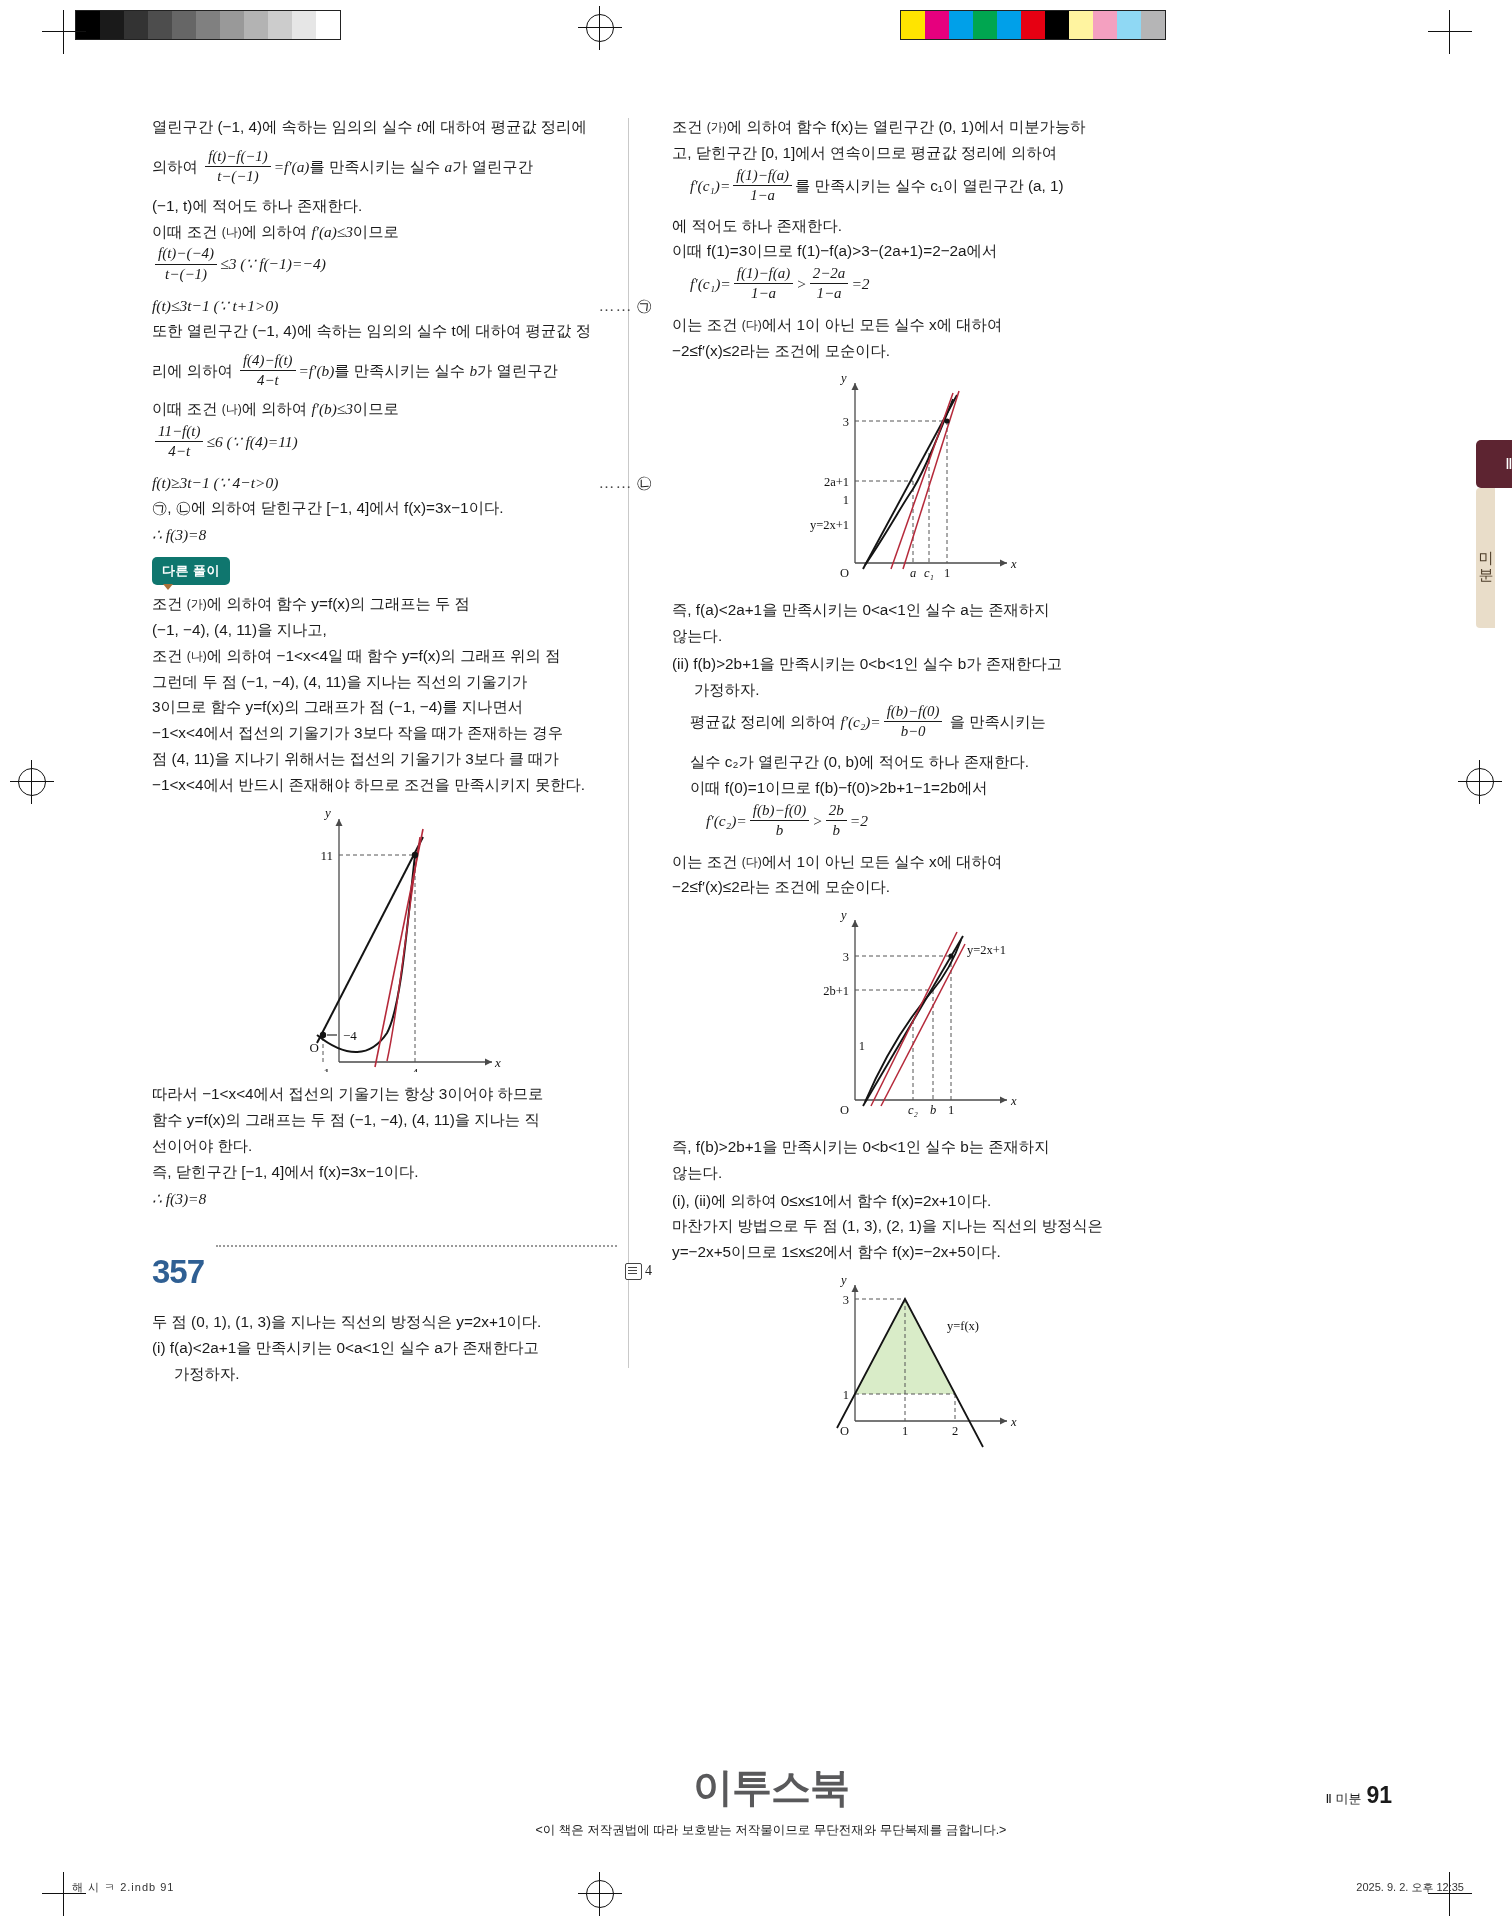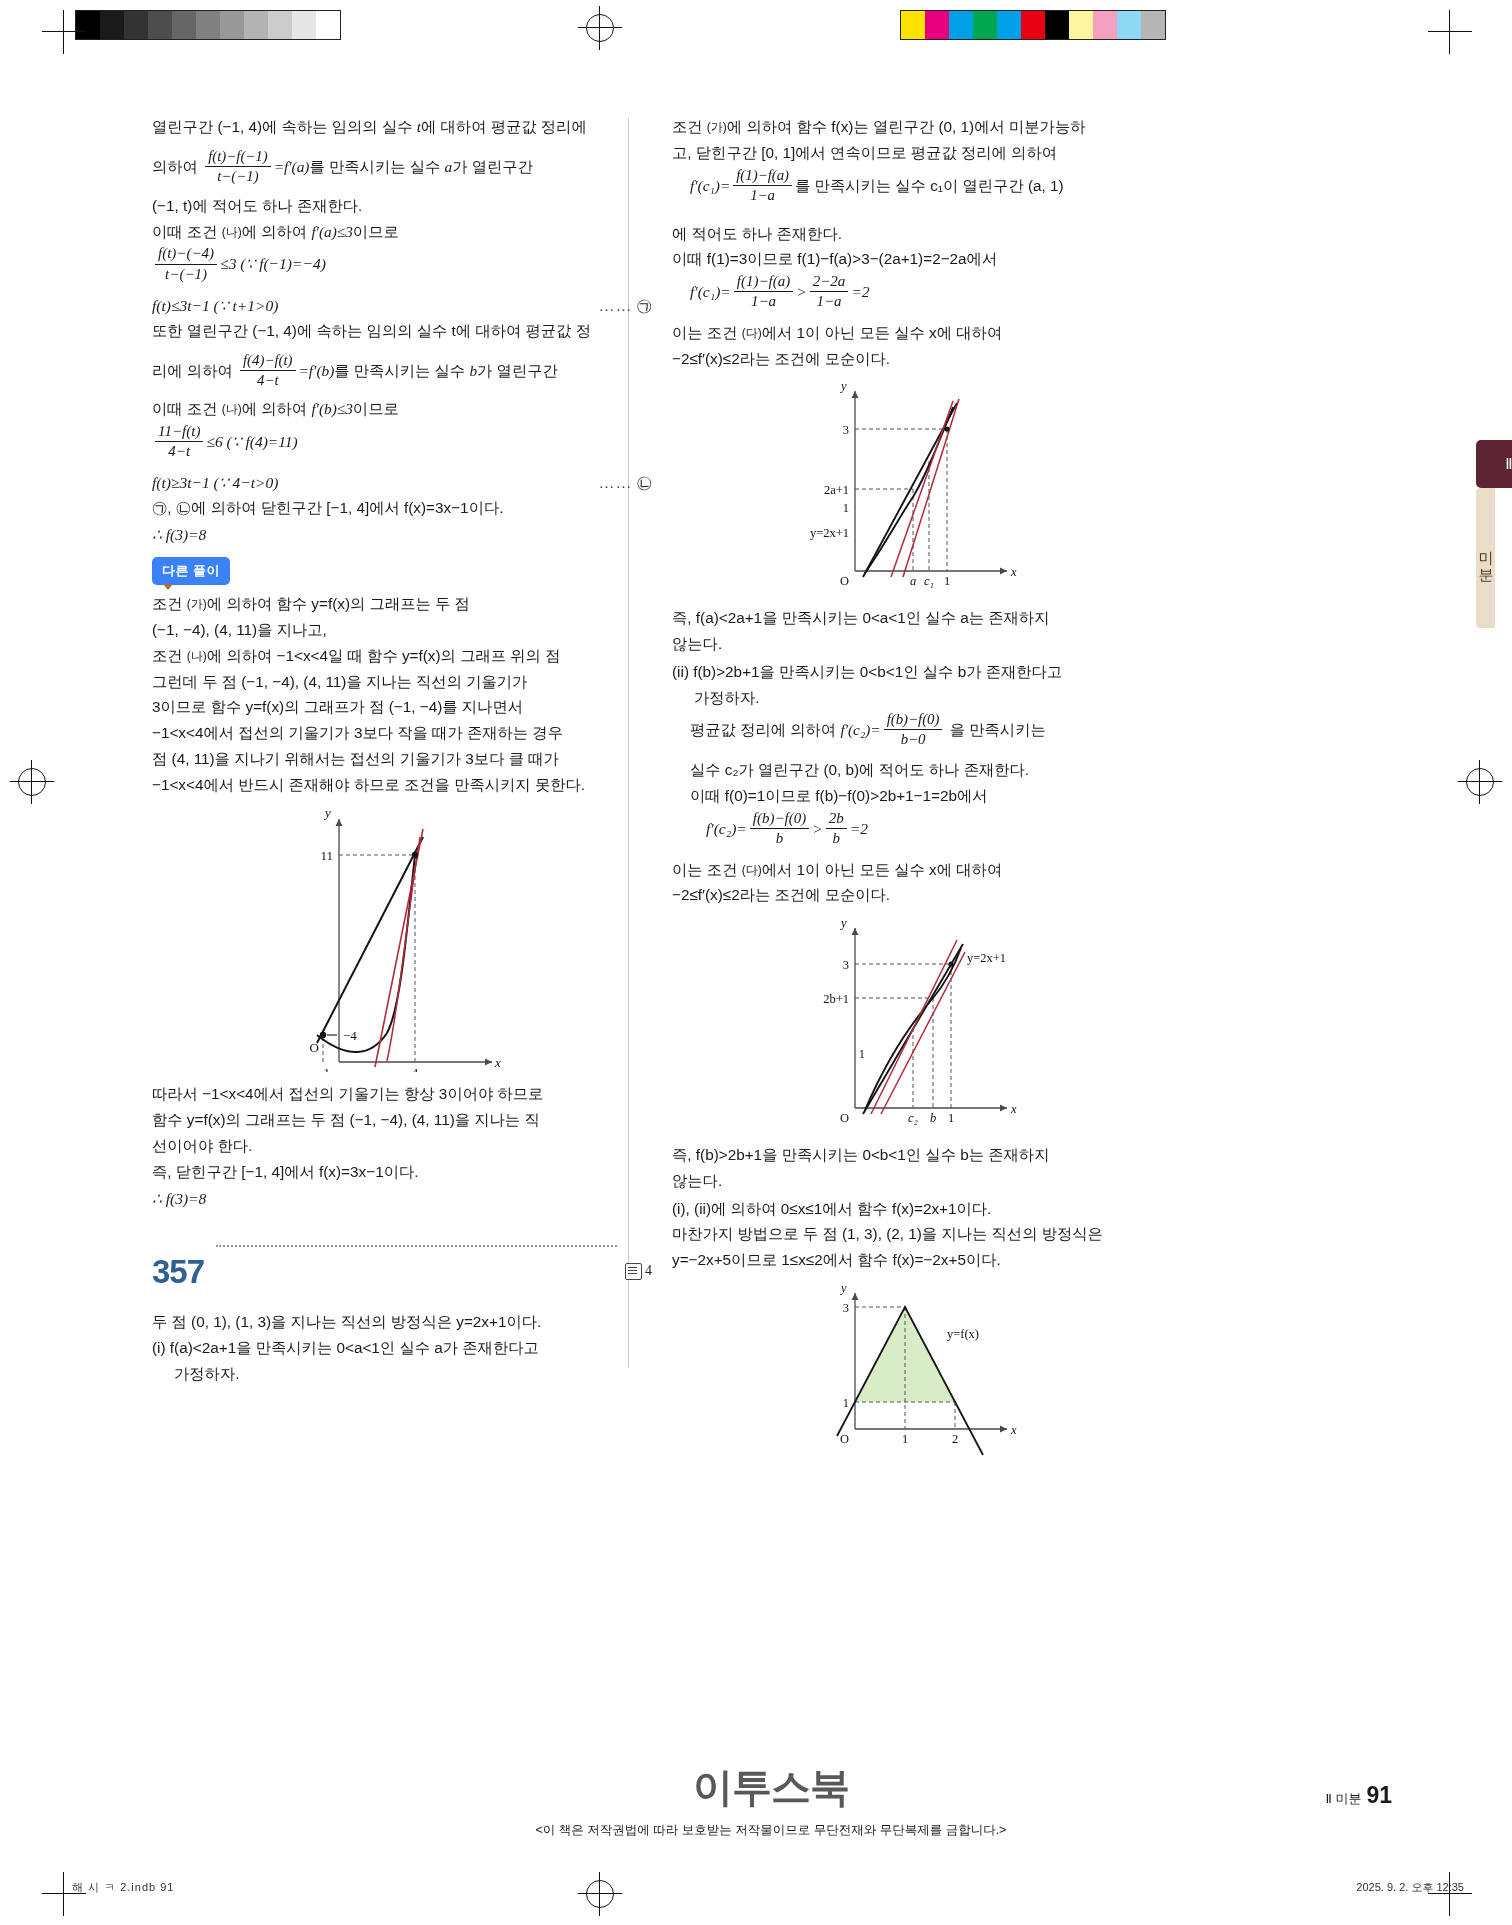--- a/index.html
+++ b/index.html
@@ -104,21 +104,21 @@
   .dotlead {
     display: inline-block;
     letter-spacing: 1.5px;
     color: #444;
   }
   .tagright { float: right; }
 
   
   .badge-alt {
     display: inline-block;
-    background: #3b82f6;
+    background: #0f766e;
     color: #ffffff;
     font-family: "Liberation Sans", "DejaVu Sans", sans-serif;
     font-size: 13px;
     font-weight: bold;
     padding: 3px 10px 4px 10px;
     border-radius: 5px;
     margin: 9px 0 7px 0;
     letter-spacing: .5px;
     position: relative;
   }
@@ -427,21 +427,21 @@
   <div class="col col-right">
 
     <p class="t ko">
       <span>조건 </span><span class="paren-ko">(가)</span><span>에 의하여 함수 f(x)는 열린구간 (0, 1)에서 미분가능하</span>
     </p>
     <p class="t ko">고, 닫힌구간 [0, 1]에서 연속이므로 평균값 정리에 의하여</p>
 
     <p class="t eqline pl ko">
       <span class="mi mr">f′(c₁)=</span><span class="frac mr"><span class="num mi">f(1)−f(a)</span><span class="den mi">1−a</span></span><span>를 만족시키는 실수 c₁이 열린구간 (a, 1)</span>
     </p>
-    <p class="t ko" style="margin-top:18px;">에 적어도 하나 존재한다.</p>
+    <p class="t ko" style="margin-top:10px;">에 적어도 하나 존재한다.</p>
     <p class="t ko">이때 f(1)=3이므로 f(1)−f(a)&gt;3−(2a+1)=2−2a에서</p>
 
     <p class="t eqline pl mr">
       <span class="mi">f′(c₁)=</span><span class="frac"><span class="num mi">f(1)−f(a)</span><span class="den mi">1−a</span></span><span class="mi">&gt;</span><span class="frac"><span class="num mi">2−2a</span><span class="den mi">1−a</span></span><span class="mi">=2</span>
     </p>
 
     <p class="t ko" style="margin-top:10px;">
       <span>이는 조건 </span><span class="paren-ko">(다)</span><span>에서 1이 아닌 모든 실수 x에 대하여</span>
     </p>
     <p class="t ko">−2≤f′(x)≤2라는 조건에 모순이다.</p>

